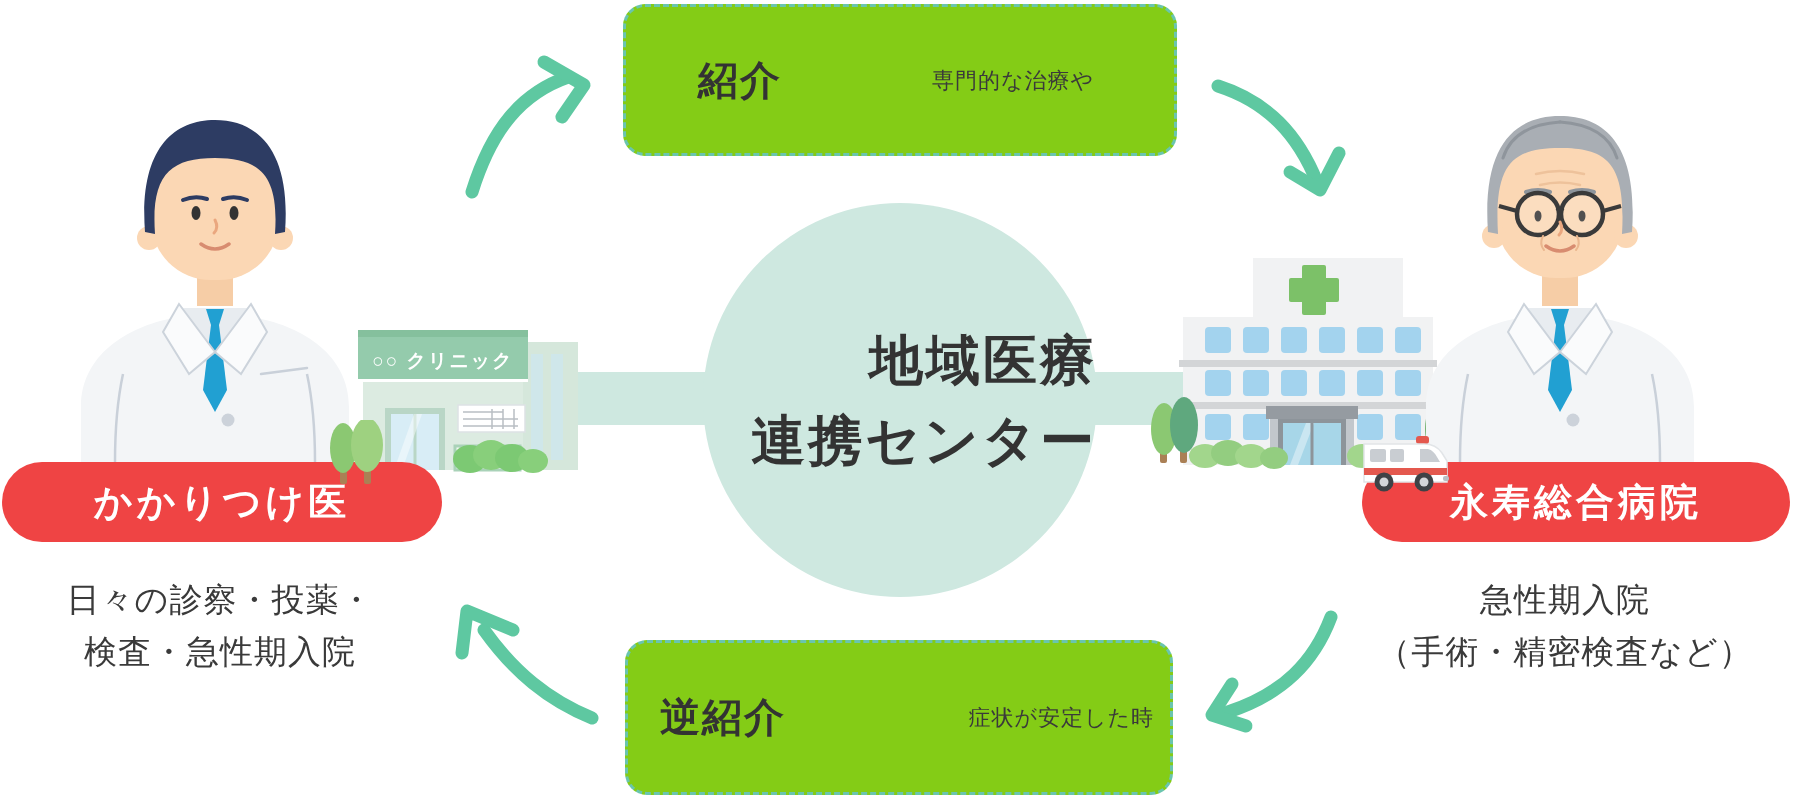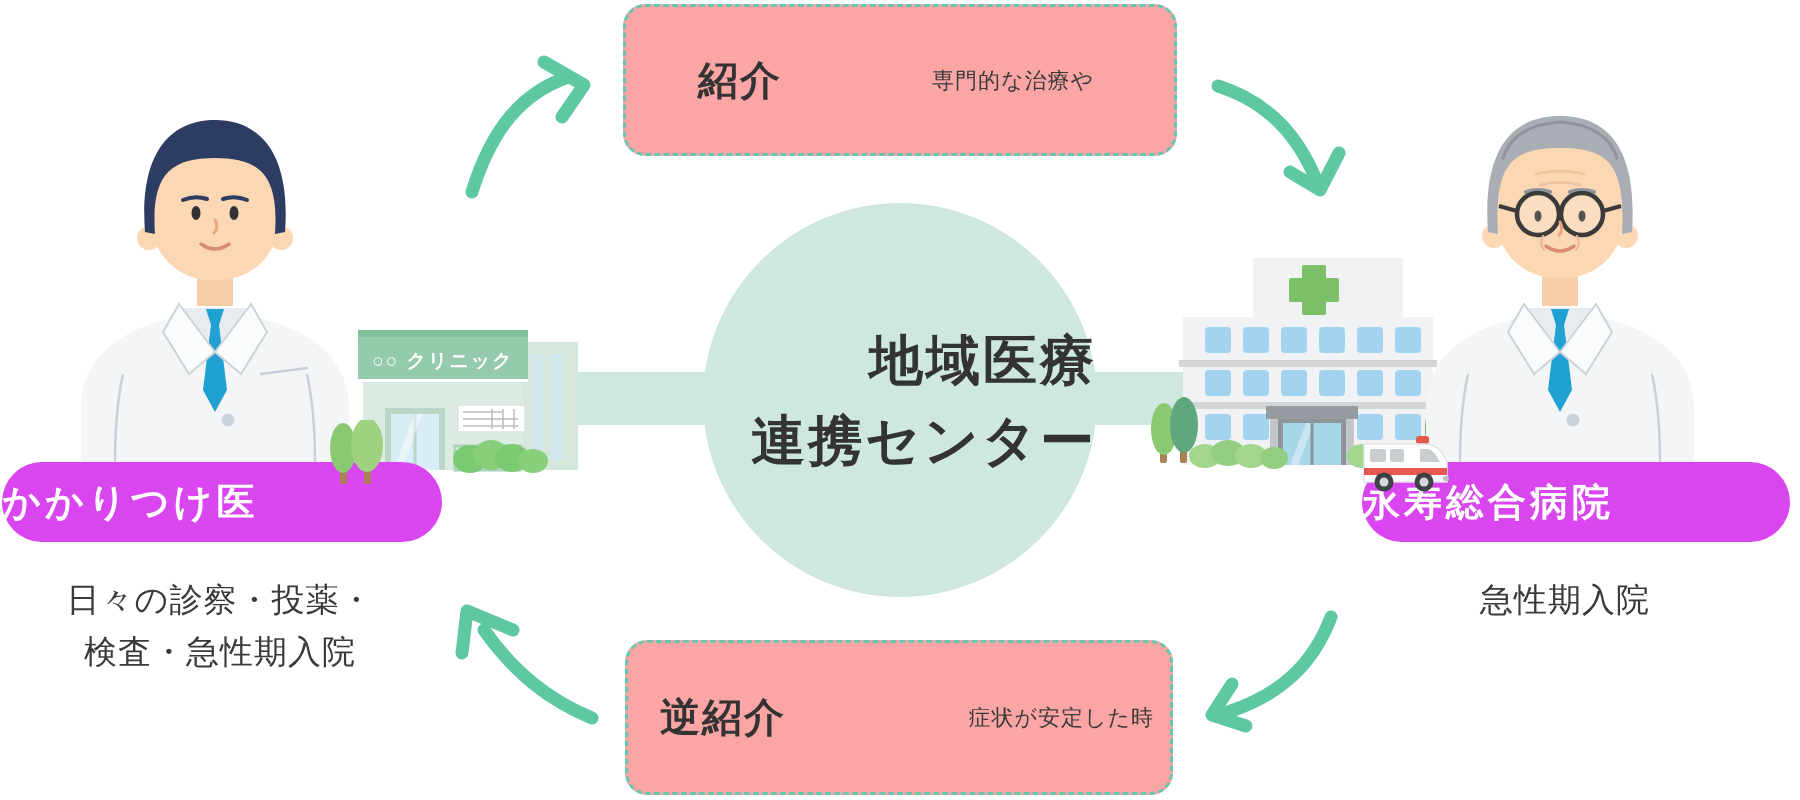--- a/index.html
+++ b/index.html
@@ -5,32 +5,32 @@
 *{margin:0;padding:0;box-sizing:border-box}
 html,body{width:1800px;height:800px;overflow:hidden;background:#fff;
   font-family:"Liberation Sans","DejaVu Sans",sans-serif;}
 .stage{position:relative;width:1800px;height:800px;background:#fff}
 .bar{position:absolute;top:372px;height:53px;background:#cee8e0;z-index:0}
 .bar.b-left{left:556px;width:160px}
 .bar.b-right{left:1078px;width:112px}
 .circle{position:absolute;left:703px;top:203px;width:394px;height:394px;border-radius:50%;
   background:#cee8e0;display:flex;flex-direction:column;justify-content:center;align-items:flex-end;z-index:1}
 .circle .t{font-size:54px;font-weight:bold;color:#333;letter-spacing:3px;line-height:80px;white-space:nowrap}
-.refer-box{position:absolute;border:3px dashed #6ac5ae;border-radius:22px;background:#fca5a5;
+.refer-box{position:absolute;border:3px dashed #6ac5ae;border-radius:22px;background:#84cc16;
   display:flex;align-items:center;z-index:6}
 .refer-box.top{left:623px;top:4px;width:554px;height:152px}
 .refer-box.bottom{left:625px;top:640px;width:548px;height:155px}
 .box-label{font-size:40px;font-weight:bold;color:#333;letter-spacing:2px;white-space:nowrap}
 .refer-box.top .box-label{margin-left:72px}
 .refer-box.bottom .box-label{margin-left:32px}
 .box-desc{flex:1;text-align:right;font-size:22px;color:#3a3a3a;line-height:49px;letter-spacing:1px;white-space:nowrap}
 .refer-box.top .box-desc{margin-right:80px}
 .refer-box.bottom .box-desc{margin-right:16px}
-.pill{position:absolute;top:462px;height:80px;border-radius:40px;background:#d946ef;color:#fff;
-  display:flex;align-items:center;font-size:38px;font-weight:bold;
+.pill{position:absolute;top:462px;height:80px;border-radius:40px;background:#ef4444;color:#fff;
+  display:flex;align-items:center;justify-content:center;font-size:38px;font-weight:bold;
   letter-spacing:4px;z-index:4;white-space:nowrap}
 .pill.p-left{left:2px;width:440px}
 .pill.p-right{left:1362px;width:428px}
 .desc{position:absolute;text-align:center;font-size:33px;font-weight:normal;color:#3a3a3a;
   line-height:52px;letter-spacing:1px;z-index:6;white-space:nowrap}
 .desc.d-left{left:0;top:574px;width:440px}
 .desc.d-right{left:1345px;top:574px;width:440px}
 svg.layer{position:absolute}
 .arrows{left:0;top:0;z-index:6;pointer-events:none}
 </style>
@@ -222,20 +222,21 @@
       <div>症状が安定した時</div>
     </div>
   </div>
 
   <div class="desc d-left">
     <div>日々の診察・投薬・</div>
     <div>検査・急性期入院</div>
   </div>
   <div class="desc d-right">
     <div>急性期入院</div>
+    <div>（手術・精密検査など）</div>
   </div>
 
   <svg class="layer arrows" width="1800" height="800" viewBox="0 0 1800 800">
     <g stroke="#5ec8a1" stroke-width="13" fill="none" stroke-linecap="round" stroke-linejoin="round">
       <g>
         <path d="M472,192 C492,128 522,93 568,77"></path>
         <path d="M544,62 L584,85 L562,117"></path>
       </g>
       <g>
         <path d="M1218,86 C1268,102 1298,135 1317,182"></path>

